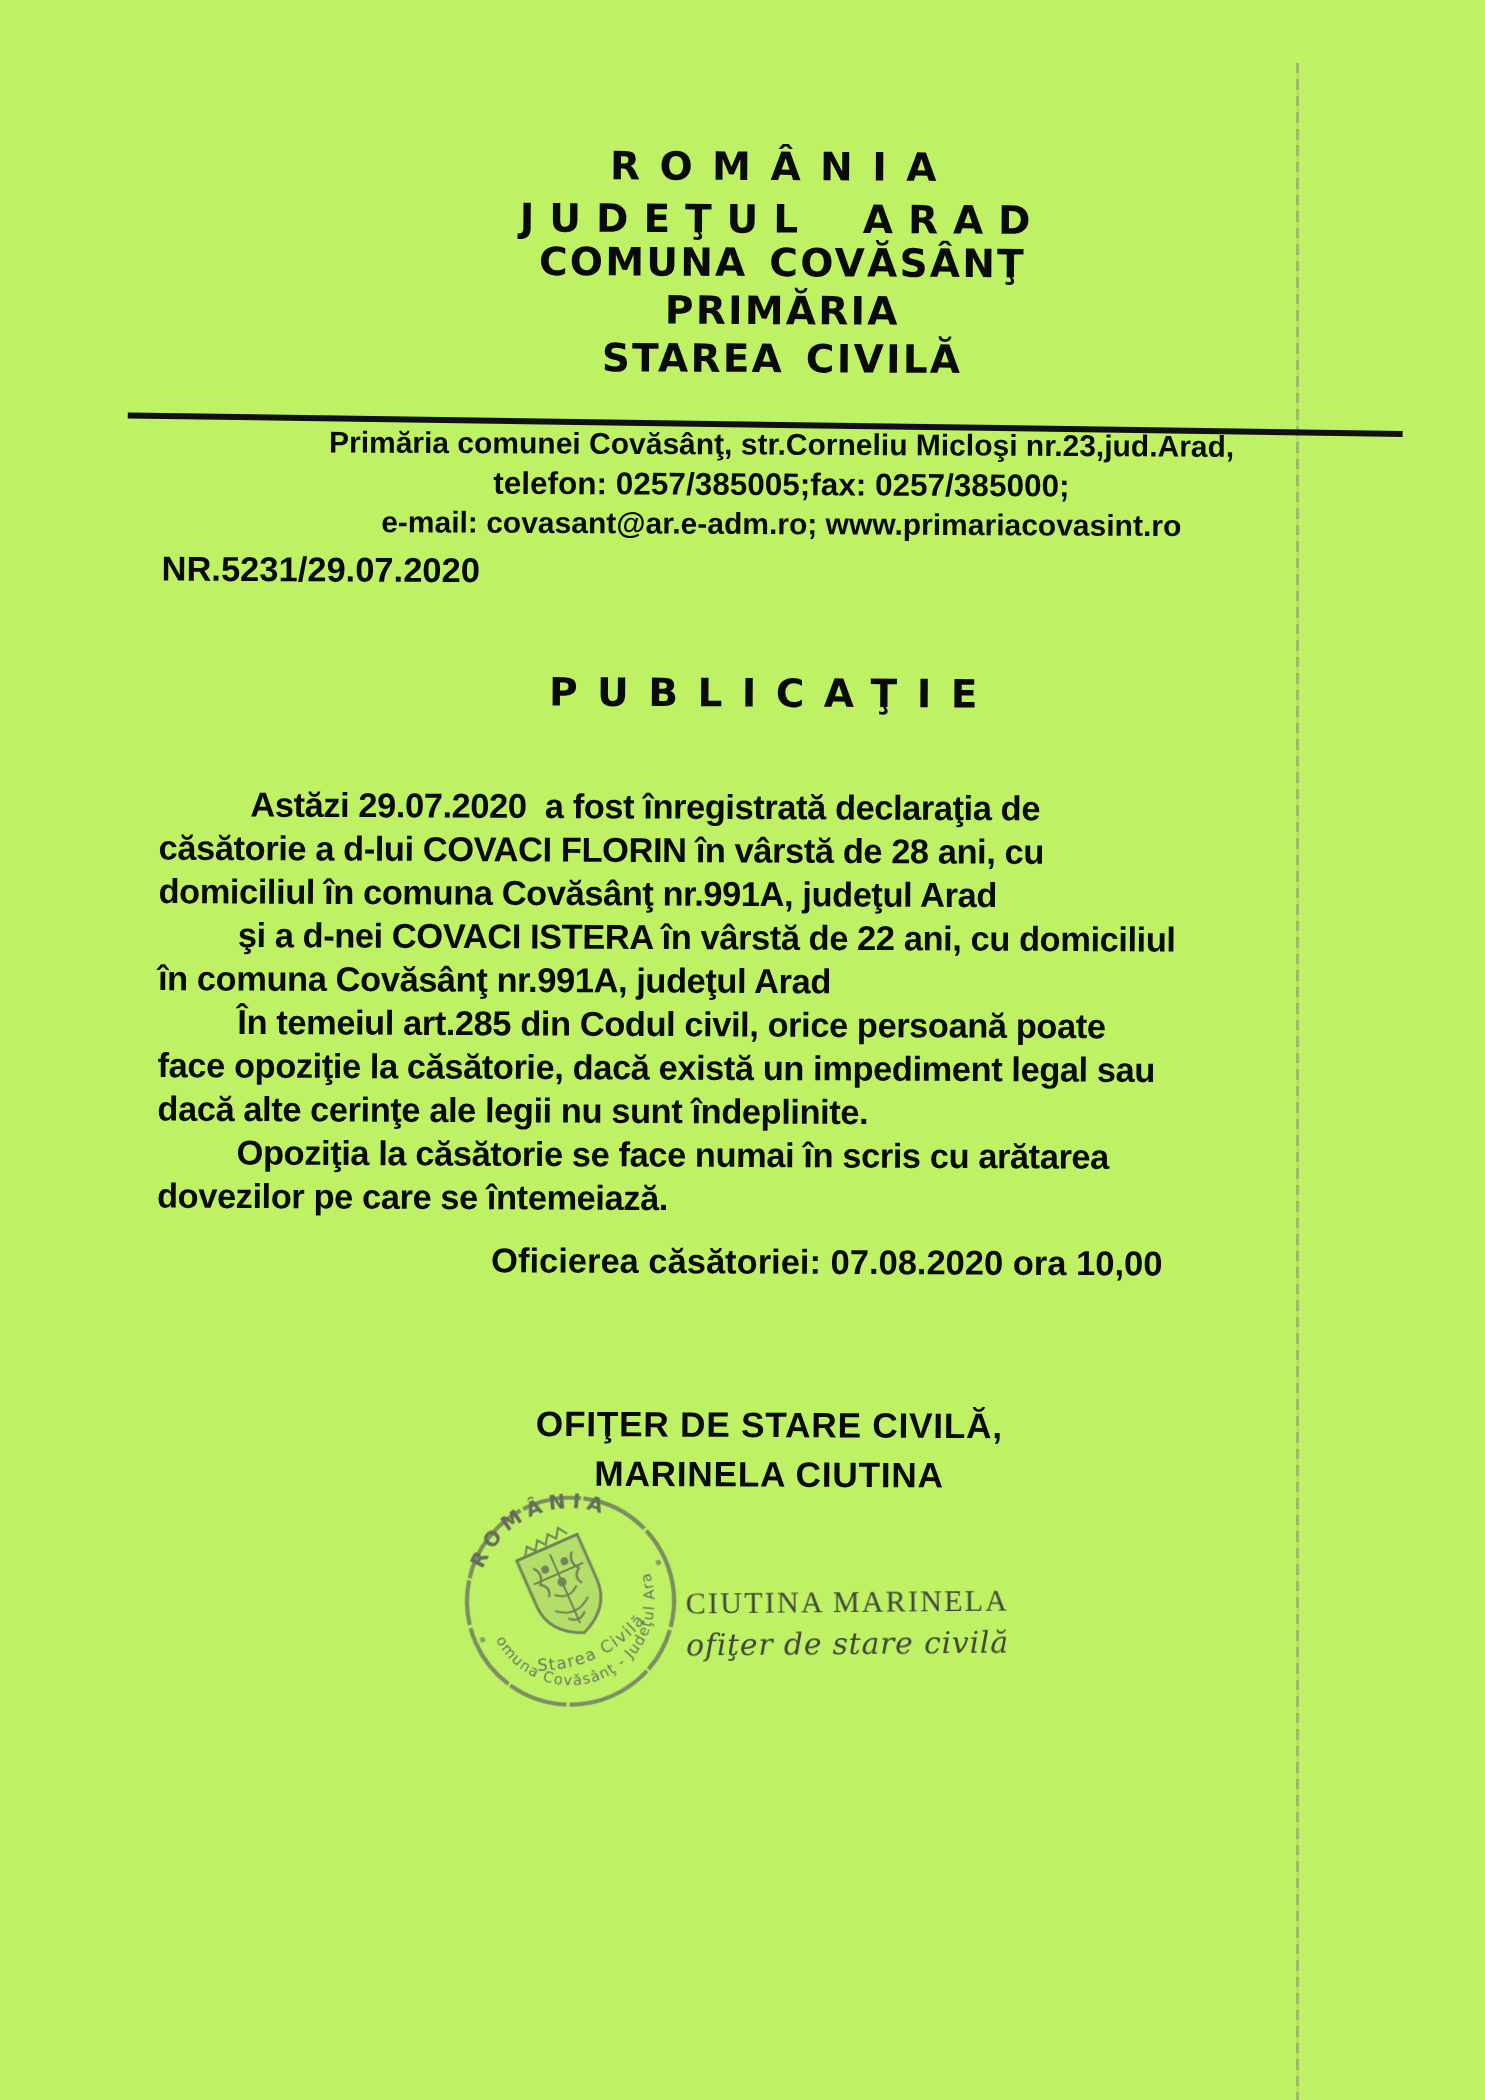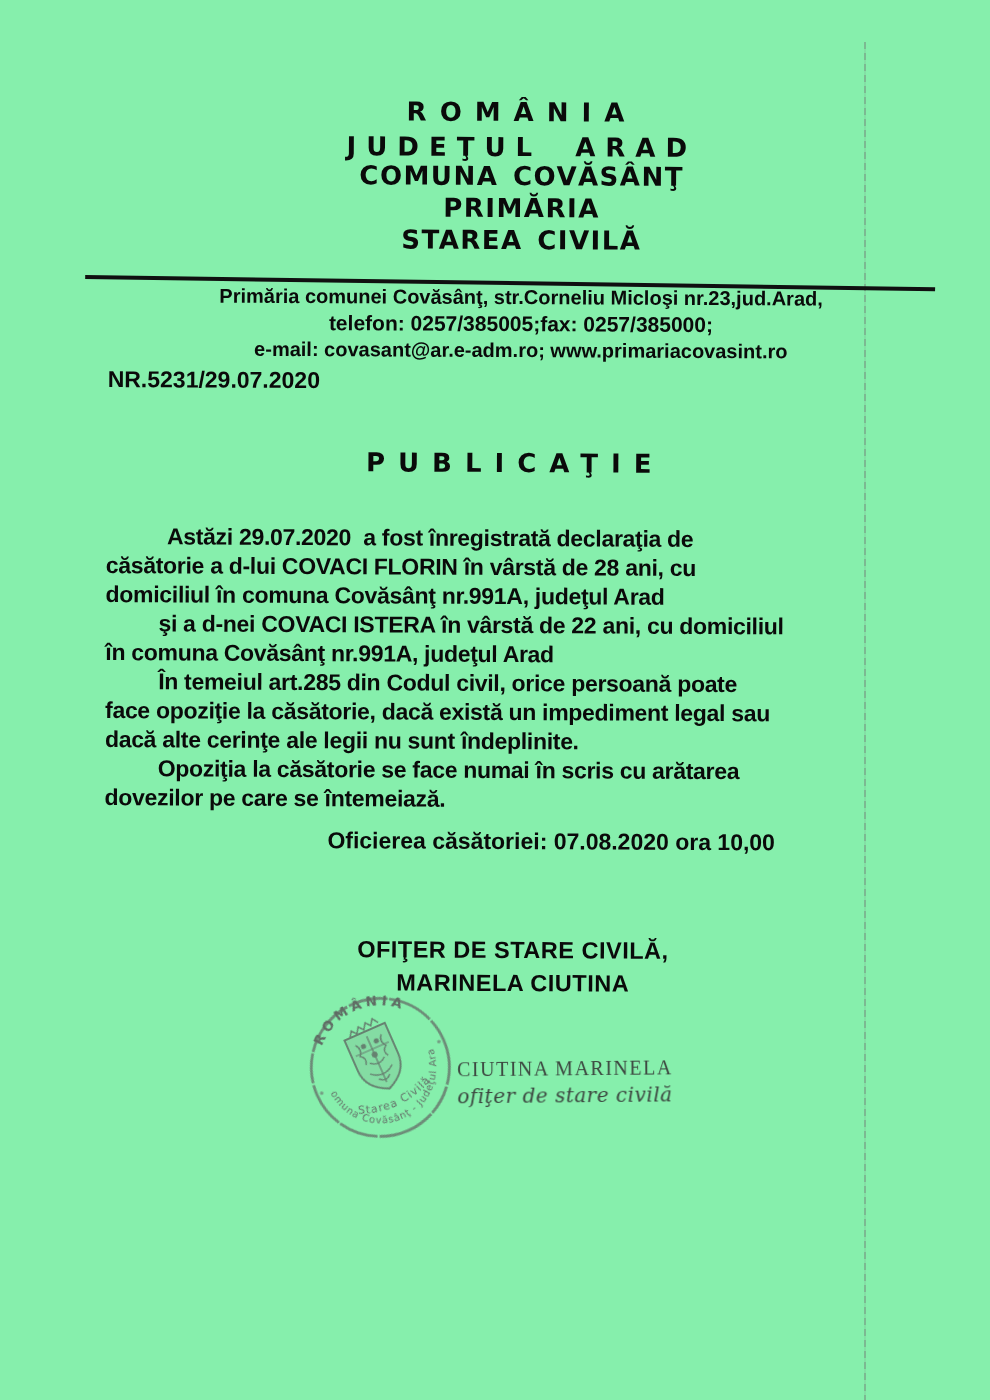--- a/index.html
+++ b/index.html
@@ -1,20 +1,20 @@
 <!DOCTYPE html>
 <html><head>
 <meta charset="utf-8">
 <style>
   html,body{margin:0;padding:0;background:#e8e8e8;}
   .page{
     position:relative;
     width:990px;height:1400px;
     margin:0 auto;
-    background:#86efac;
+    background:#bef264;
     overflow:hidden;
     font-family:"DejaVu Sans","Liberation Sans",sans-serif;
     color:#0a0a0a;
   }
   .tilt{
     position:absolute;inset:0;
     transform:rotate(0.28deg);
     transform-origin:500px 520px;
   }
   

